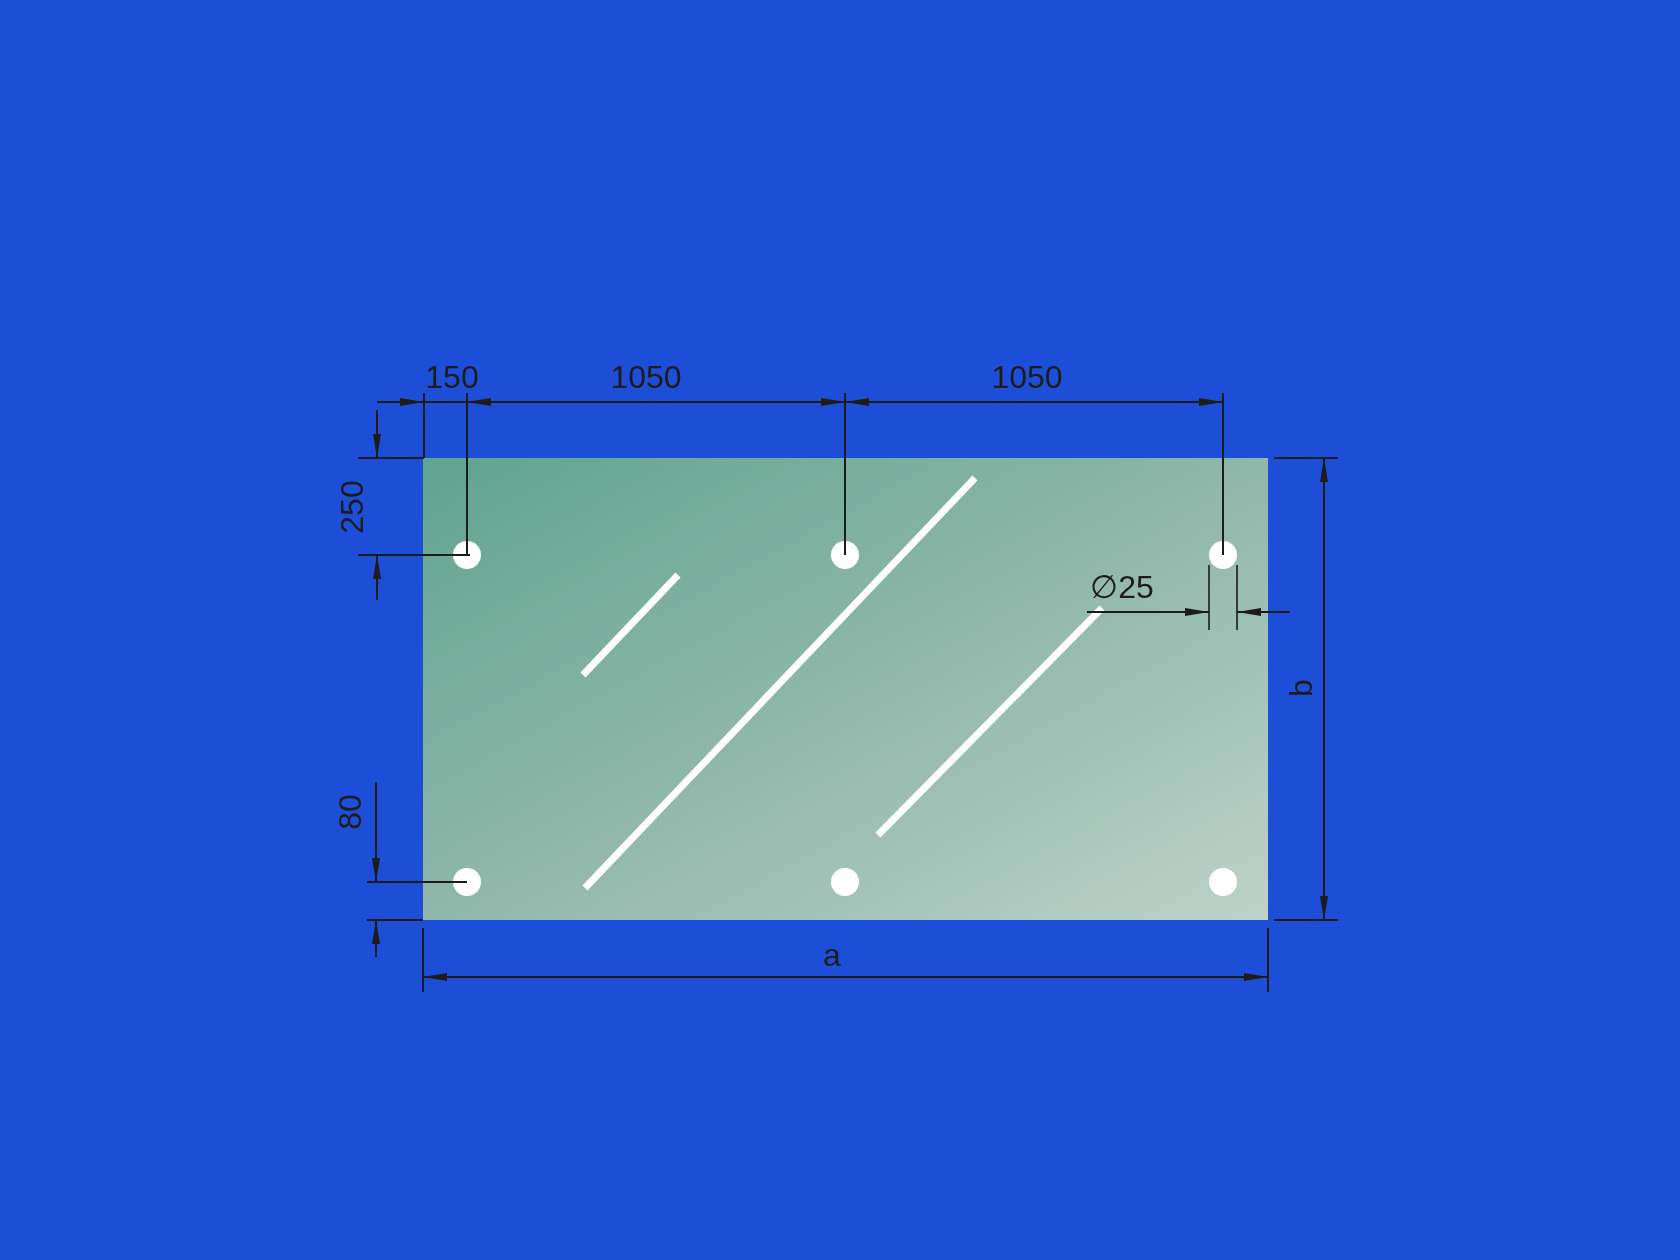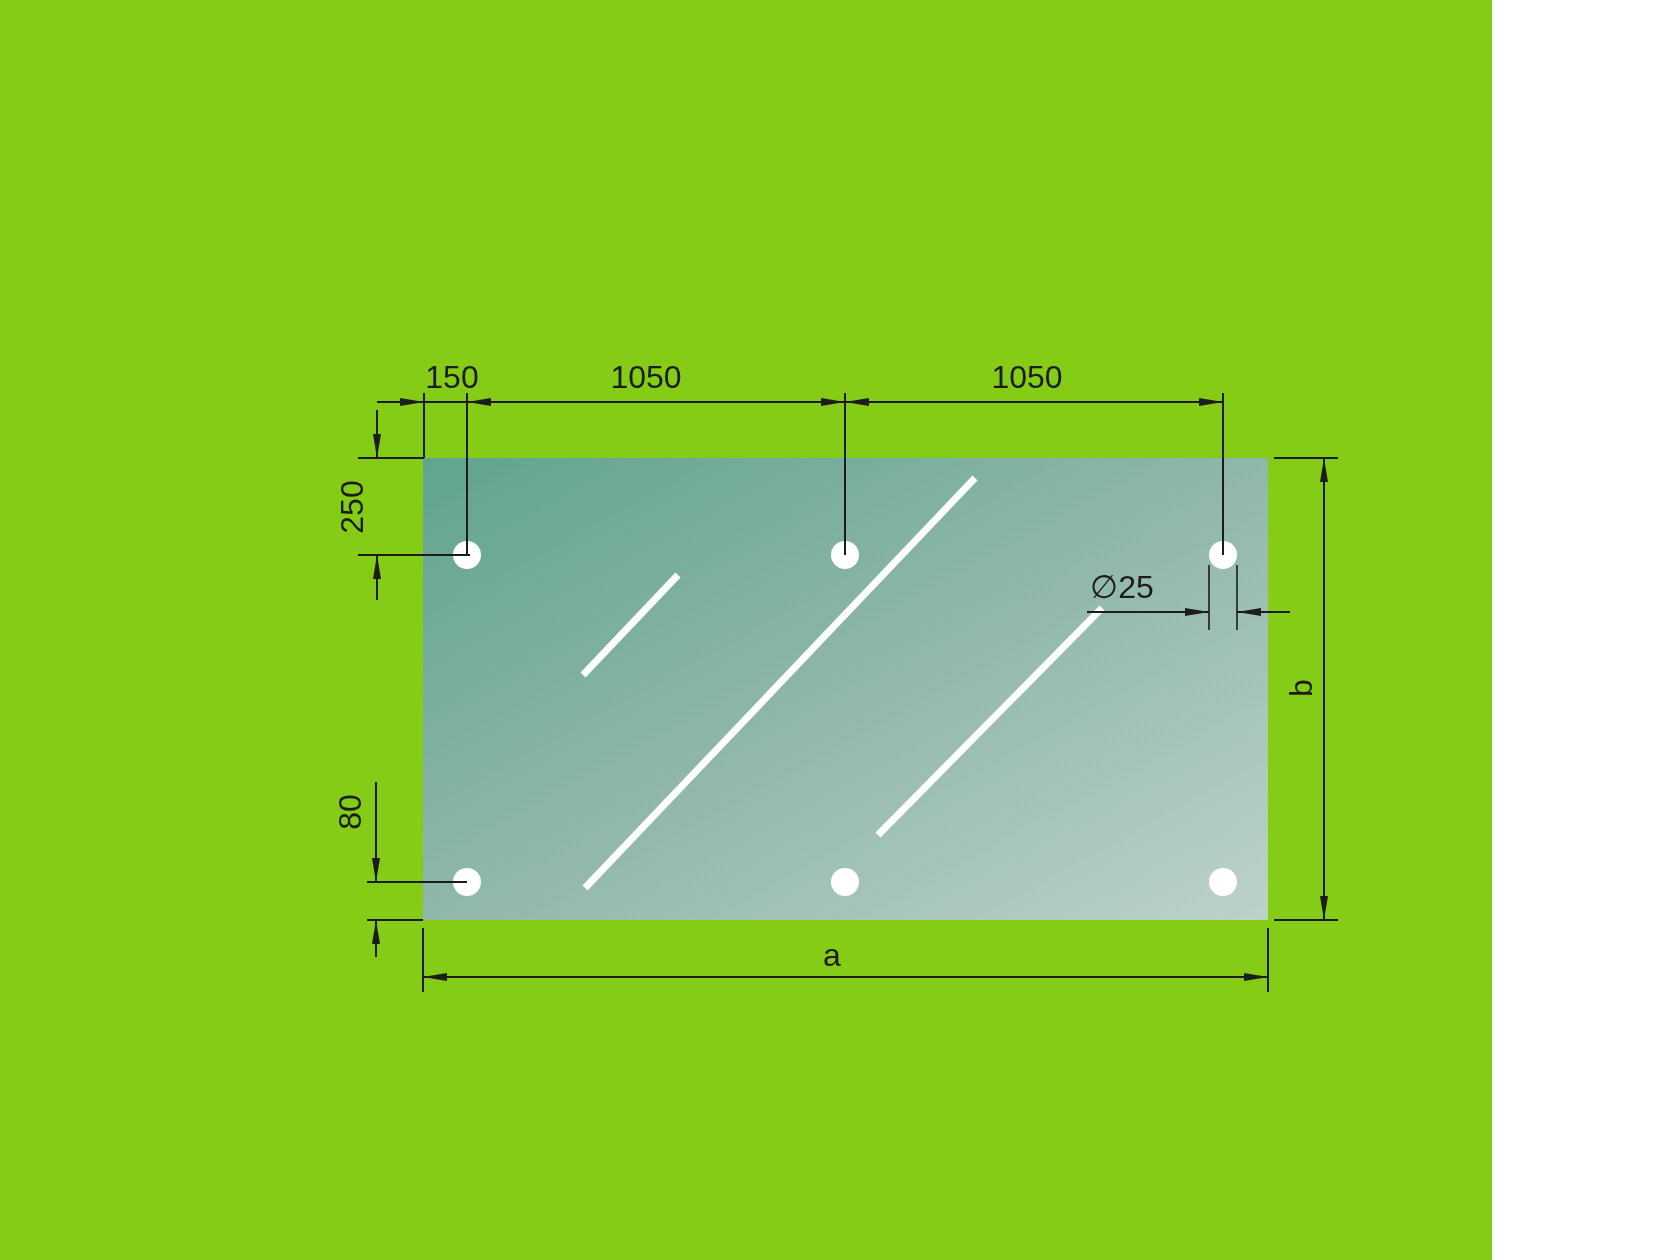--- a/index.html
+++ b/index.html
@@ -1,16 +1,16 @@
 <!DOCTYPE html>
 <html><head>
 <meta charset="utf-8">
 <style>
   html,body{margin:0;padding:0;background:#ffffff;}
-  .stage{position:relative;width:1492px;height:1260px;background:#84cc16;overflow:hidden;
+  .stage{position:relative;width:1680px;height:1260px;background:#1d4ed8;overflow:hidden;
          font-family:"Liberation Sans","DejaVu Sans",sans-serif;}
   svg{display:block;}
   .dim-line{stroke:#1c1c1c;stroke-width:2;fill:none;}
   .dim-line-thin{stroke:#1c1c1c;stroke-width:1.6;fill:none;}
   .arrow{fill:#1c1c1c;stroke:none;}
   .dim-text{font-family:"Liberation Sans","DejaVu Sans",sans-serif;font-size:32px;fill:#1c1c1c;}
   .streak{stroke:#ffffff;stroke-width:7;stroke-linecap:butt;}
 </style>
 </head>
 <body>

